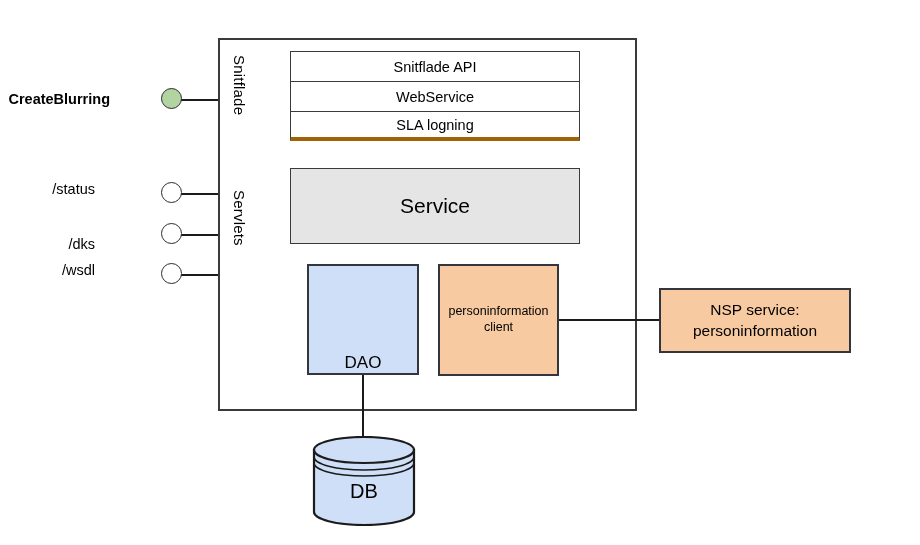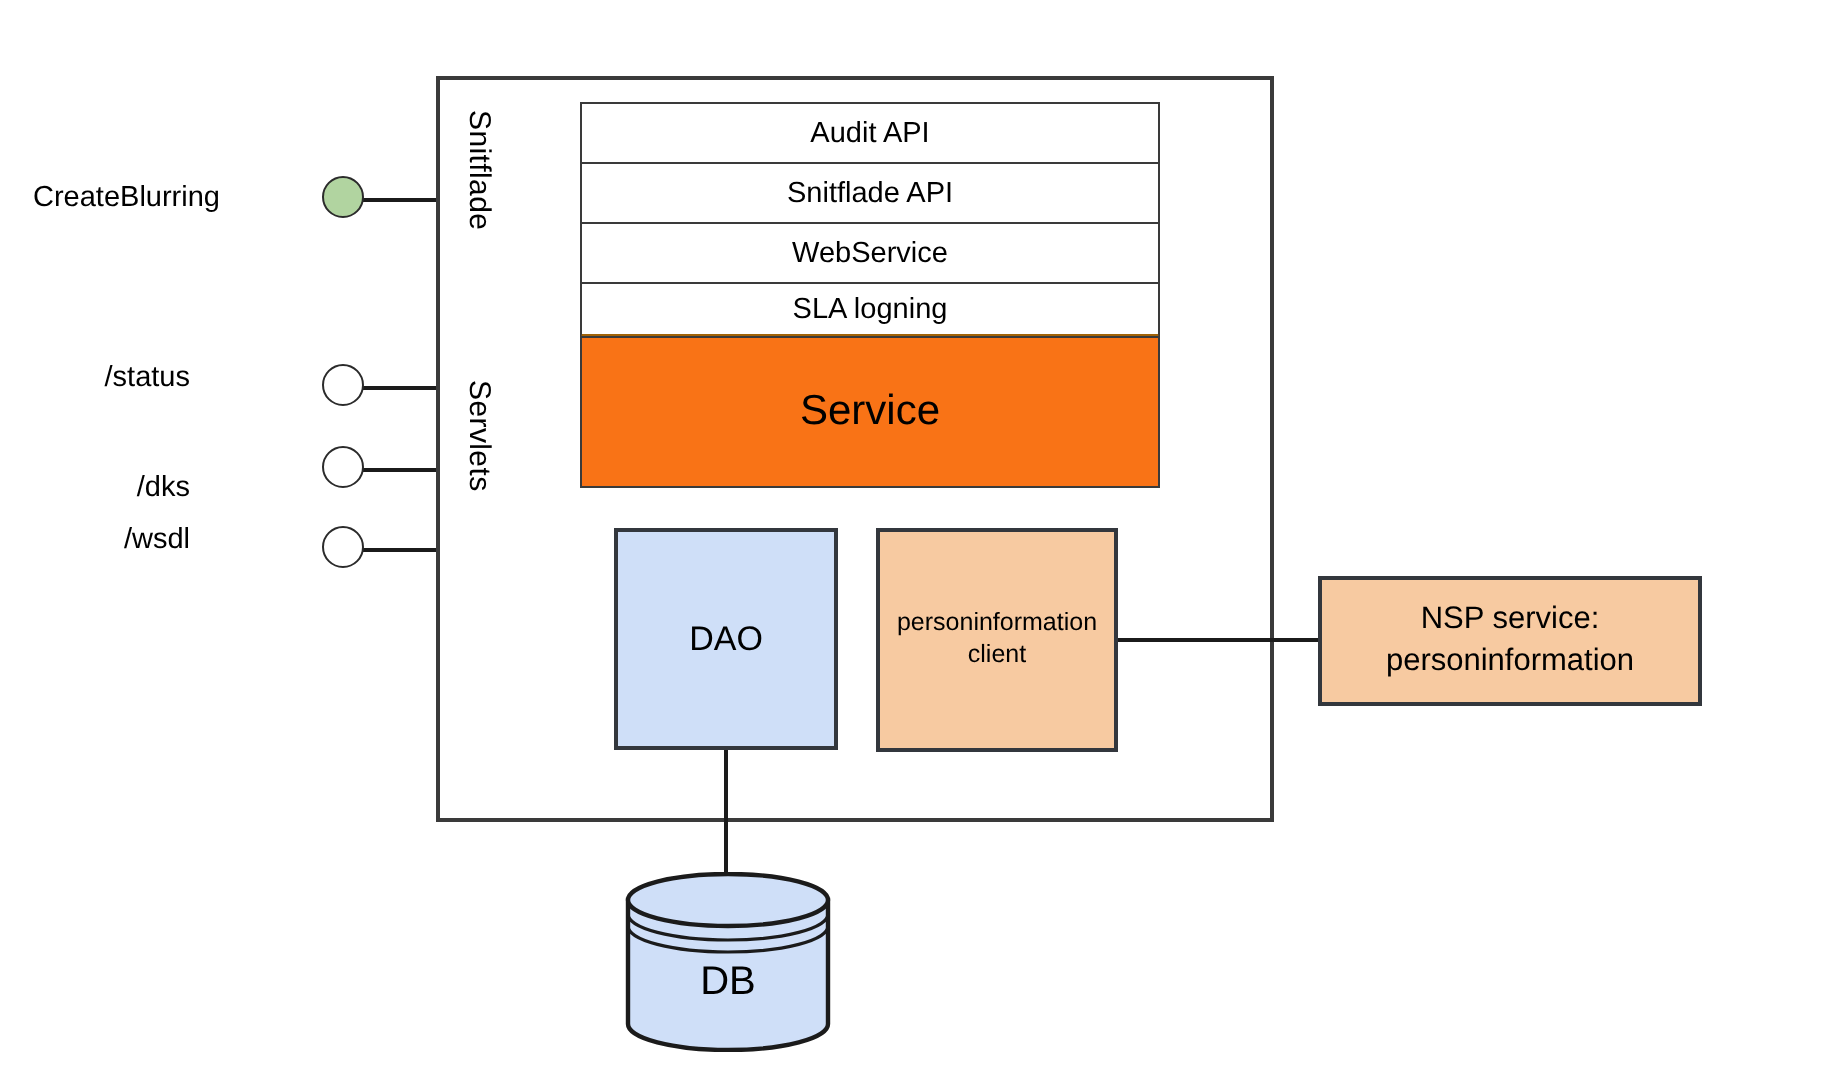--- a/index.html
+++ b/index.html
@@ -64,41 +64,41 @@
     color: #000000;
   }
   .api-row:last-child { border-bottom: 4px solid #a16207; }
 
   
   .service-box {
     left: 290px;
     top: 168px;
     width: 290px;
     height: 76px;
-    background: #f97316;
+    background: #e5e5e5;
     border: 1px solid #3a3a3a;
     box-sizing: border-box;
     display: flex;
     align-items: center;
     justify-content: center;
     font-size: 21px;
     color: #000000;
   }
 
   
   .dao-box {
     left: 307px;
     top: 264px;
     width: 112px;
     height: 111px;
     background: #cfdff8;
     border: 2px solid #33373d;
     box-sizing: border-box;
     display: flex;
-    align-items: center;
+    align-items: flex-end;
     justify-content: center;
     font-size: 17px;
     color: #000000;
   }
 
   
   .pi-client-box {
     left: 438px;
     top: 264px;
     width: 121px;
@@ -166,21 +166,21 @@
     color: #000000;
     text-align: right;
     white-space: nowrap;
   }
 </style>
 </head>
 <body>
 
 <div id="canvas">
 
-  <div class="abs side-label" style="left:0px; top:91px; width:110px;">CreateBlurring</div>
+  <div class="abs side-label" style="left:0px; top:91px; width:110px;font-weight:bold;">CreateBlurring</div>
 
   <div class="abs side-label" style="left:0px; top:181px; width:95px;">/status</div>
 
   <div class="abs side-label" style="left:0px; top:222px; width:95px;margin-top:14px;">/dks</div>
 
   <div class="abs side-label" style="left:0px; top:262px; width:95px;">/wsdl</div>
 
   <div class="abs line-h" style="left:181px; top:99px; width:38px;"></div>
   <div class="abs line-h" style="left:181px; top:193px; width:38px;"></div>
   <div class="abs line-h" style="left:181px; top:234px; width:38px;"></div>
@@ -190,23 +190,20 @@
   <div class="abs port" style="left:161px; top:182px;"></div>
   <div class="abs port" style="left:161px; top:223px;"></div>
   <div class="abs port" style="left:161px; top:263px;"></div>
 
   <div class="abs container-box"></div>
 
   <div class="abs vlabel vlabel-snitflade">Snitflade</div>
   <div class="abs vlabel vlabel-servlets">Servlets</div>
 
   <div class="abs api-stack">
-    <div class="api-row">
-      <span>Audit API</span>
-    </div>
     <div class="api-row">
       <span>Snitflade API</span>
     </div>
     <div class="api-row">
       <span>WebService</span>
     </div>
     <div class="api-row">
       <span>SLA logning</span>
     </div>
   </div>

